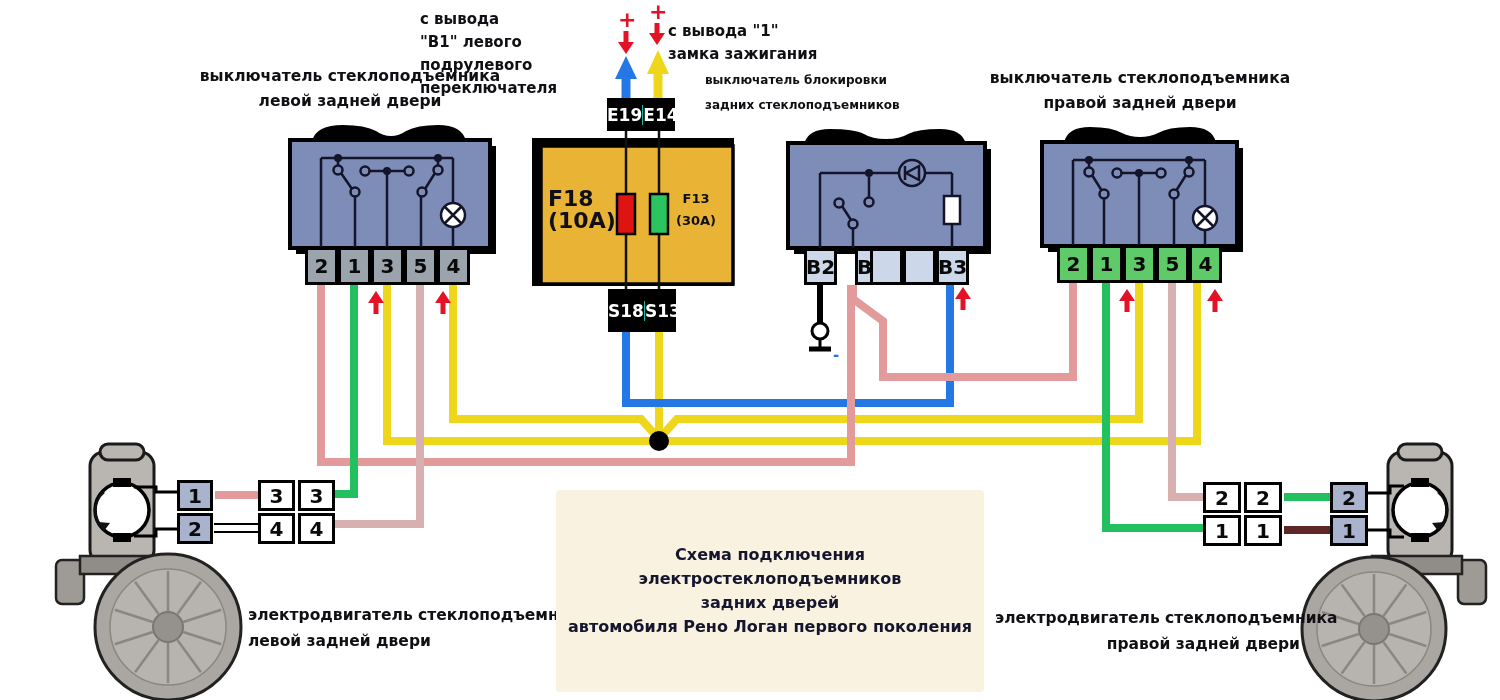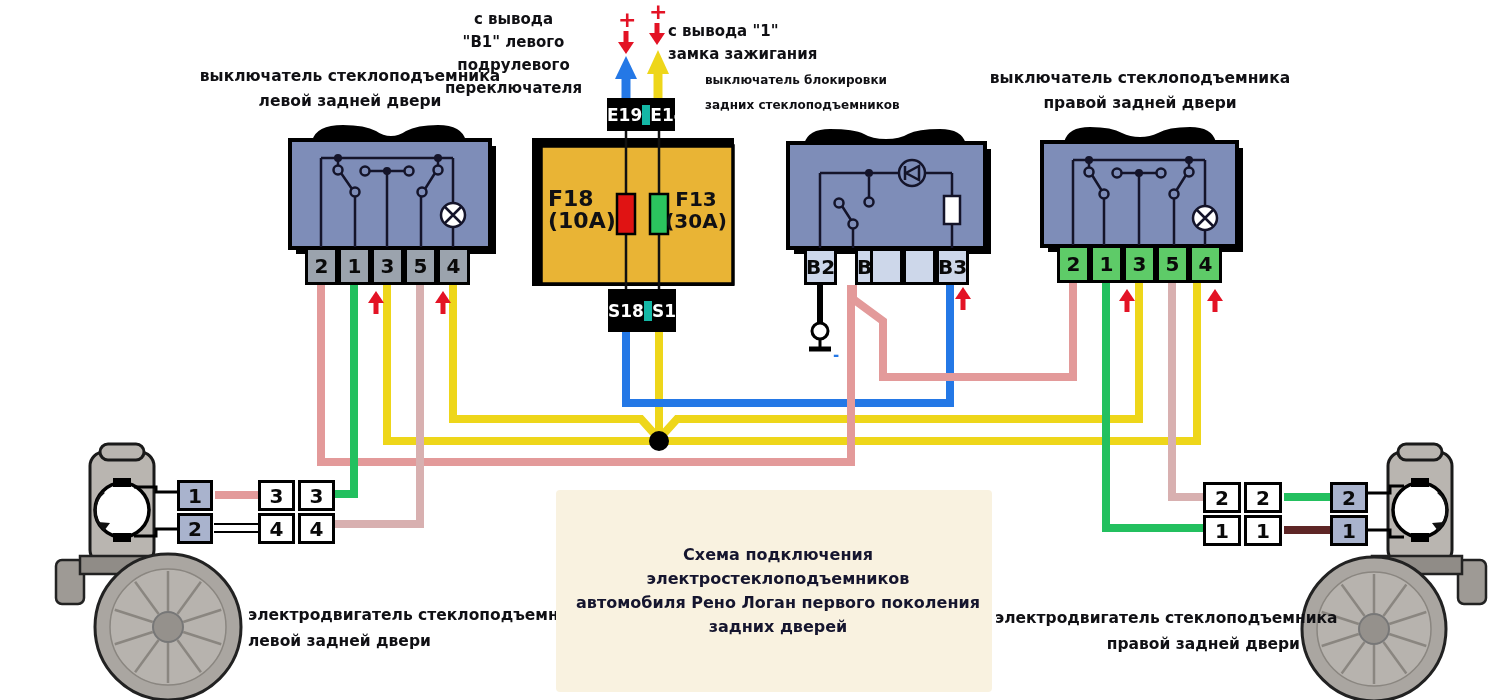--- a/index.html
+++ b/index.html
@@ -12,21 +12,21 @@
   .pin{position:absolute;box-sizing:border-box;border:3px solid #000;display:flex;
        align-items:center;justify-content:center;font-weight:bold;font-size:20px;color:#0a0a0a;}
   .pin-gray{background:var(--pin_gray);}
   .pin-green{background:var(--pin_green);}
   .pin-lblue{background:var(--pin_lightblue);}
   .pin-white{background:#ffffff;}
   .pin-slate{background:var(--pin_slate);}
   .eb{position:absolute;background:#000;color:#fff;display:flex;align-items:center;
       font-weight:bold;font-size:17px;}
   .eb span{flex:1;text-align:center;}
-  .eb span:first-child{border-right:8px solid #14b8a6;}
+  .eb span:first-child{border-right:1px solid #14b8a6;}
   .caption{position:absolute;background:var(--caption_bg);display:flex;flex-direction:column;
            justify-content:center;text-align:center;font-weight:bold;font-size:16px;
            color:#15152e;line-height:24px;border-radius:4px;}
   
   .wy{stroke:var(--wire_yellow);stroke-width:8;fill:none;}
   .wb{stroke:var(--wire_blue);stroke-width:8;fill:none;}
   .wp{stroke:var(--wire_pink);stroke-width:8;fill:none;}
   .wpl{stroke:var(--wire_pink_light);stroke-width:8;fill:none;}
   .wg{stroke:var(--wire_green);stroke-width:8;fill:none;}
   .wm{stroke:var(--wire_maroon);stroke-width:8;fill:none;}
@@ -248,21 +248,21 @@
   <div class="abs lbl" style="left:705px;top:68px;width:360px;font-size:12px;line-height:25px;">
     <div>выключатель блокировки</div>
     <div>задних стеклоподъемников</div>
   </div>
 
   <div class="abs lbl" style="left:955px;top:66px;width:370px;text-align:center;font-size:15.5px;line-height:25px;">
     <div>выключатель стеклоподъемника</div>
     <div>правой задней двери</div>
   </div>
 
-  <div class="abs lbl" style="left:420px;top:8px;width:187px;text-align:center;font-size:15px;line-height:23px;">
+  <div class="abs lbl" style="left:420px;top:8px;width:187px;text-align:left;font-size:15px;line-height:23px;">
     <div>с вывода</div>
     <div>"В1" левого</div>
     <div>подрулевого</div>
     <div>переключателя</div>
   </div>
 
   <div class="abs lbl" style="left:668px;top:20px;width:200px;text-align:left;font-size:15px;line-height:23px;">
     <div>с вывода "1"</div>
     <div>замка зажигания</div>
   </div>
@@ -284,21 +284,21 @@
   </div>
   <div class="eb" style="left:608px;top:289px;width:68px;height:43px;">
     <span>S18</span>
     <span>S13</span>
   </div>
 
   <div class="abs lbl" style="left:548px;top:188px;width:66px;text-align:left;font-size:22px;line-height:22px;">
     <div>F18</div>
     <div>(10A)</div>
   </div>
-  <div class="abs lbl" style="left:663px;top:188px;width:66px;text-align:center;font-size:20px;line-height:22px;">
+  <div class="abs lbl" style="left:663px;top:188px;width:66px;text-align:center;font-size:13px;line-height:22px;">
     <div>F13</div>
     <div>(30A)</div>
   </div>
 
   <div class="pin pin-gray" style="left:305px;top:247px;width:33px;height:38px;">2</div>
   <div class="pin pin-gray" style="left:338px;top:247px;width:33px;height:38px;">1</div>
   <div class="pin pin-gray" style="left:371px;top:247px;width:33px;height:38px;">3</div>
   <div class="pin pin-gray" style="left:404px;top:247px;width:33px;height:38px;">5</div>
   <div class="pin pin-gray" style="left:437px;top:247px;width:33px;height:38px;">4</div>
 
@@ -321,19 +321,19 @@
   <div class="pin pin-white" style="left:298px;top:480px;width:37px;height:31px;">3</div>
   <div class="pin pin-white" style="left:298px;top:513px;width:37px;height:31px;">4</div>
 
   <div class="pin pin-white" style="left:1203px;top:482px;width:38px;height:31px;">2</div>
   <div class="pin pin-white" style="left:1203px;top:515px;width:38px;height:31px;">1</div>
   <div class="pin pin-white" style="left:1244px;top:482px;width:38px;height:31px;">2</div>
   <div class="pin pin-white" style="left:1244px;top:515px;width:38px;height:31px;">1</div>
   <div class="pin pin-slate" style="left:1330px;top:482px;width:38px;height:31px;">2</div>
   <div class="pin pin-slate" style="left:1330px;top:515px;width:38px;height:31px;">1</div>
 
-  <div class="caption" style="left:556px;top:490px;width:428px;height:202px;padding-left:8px;">
+  <div class="caption" style="left:556px;top:490px;width:428px;height:202px;">
     <div>Схема подключения электростеклоподъемников</div>
+    <div>задних дверей</div>
     <div>автомобиля Рено Логан первого поколения</div>
-    <div>задних дверей</div>
   </div>
 
 </div>
 
 </body></html>

